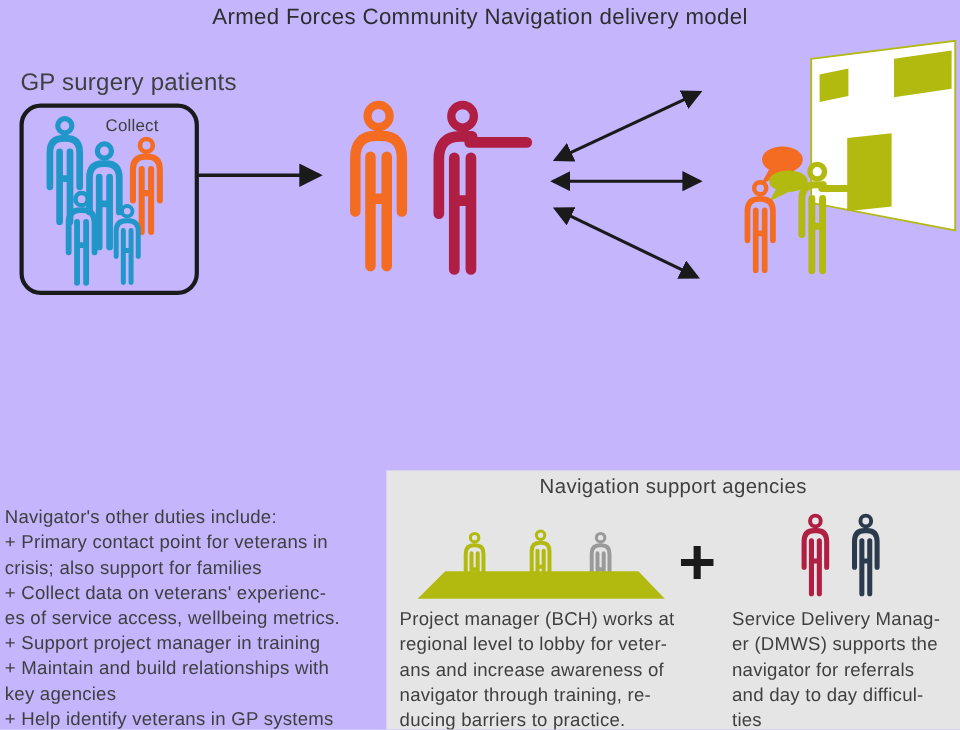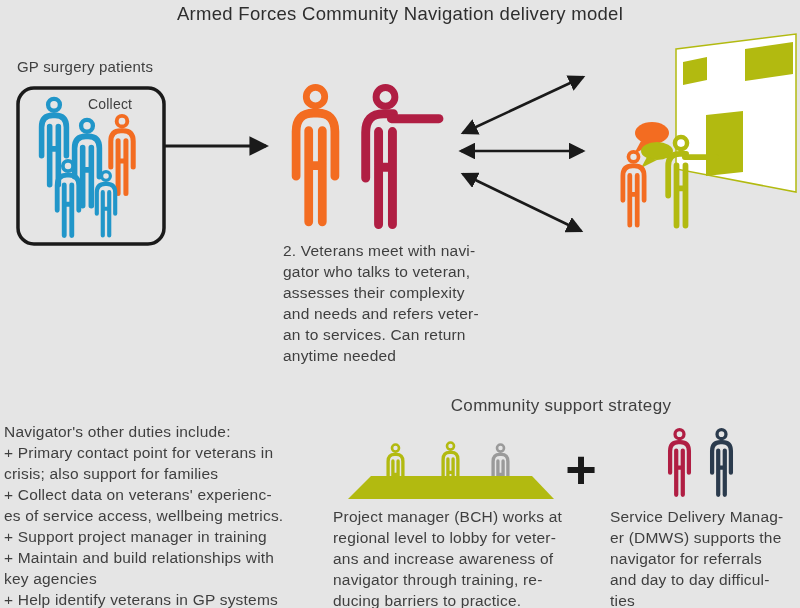--- a/index.html
+++ b/index.html
@@ -1,28 +1,28 @@
 <!DOCTYPE html>
 <html style="--blue: #2196C9; --orange: #F36C21; --crimson: #B01E43; --olive: #B2BA10; --gray-person: #9A9A9A; --navy: #2B3B4D; --panel: #E5E5E5; --ink: #1A1A1A; --text: #3F3F3F;"><head>
 <meta charset="utf-8">
 <style>
   :root{
     --blue:#2196C9; --orange:#F36C21; --crimson:#B01E43; --olive:#B2BA10;
     --gray-person:#9A9A9A; --navy:#2B3B4D; --panel:#E5E5E5; --ink:#1A1A1A; --text:#3F3F3F;
   }
   html,body{margin:0;padding:0;}
   body{font-family:"Liberation Sans", sans-serif; background:#fff;}
-  #stage{position:relative;width:800px;height:608px;background:#e5e5e5;overflow:hidden;}
+  #stage{position:relative;width:800px;height:608px;background:#c4b5fd;overflow:hidden;}
   .txt{position:absolute;font-size:15.5px;line-height:21px;color:var(--text);
        white-space:pre-line;letter-spacing:0.2px;}
   .panel{position:absolute;left:322px;top:392px;width:478px;height:216px;background:var(--panel);z-index:0;}
   #gfx{position:absolute;left:0;top:0;z-index:1;pointer-events:none;}
   .title{position:absolute;left:0;top:3px;width:800px;text-align:center;
          font-size:18.5px;color:#2E2E2E;letter-spacing:0.3px;z-index:2;}
-  .lbl{position:absolute;font-size:15px;color:var(--text);letter-spacing:0.2px;z-index:2;}
+  .lbl{position:absolute;font-size:20px;color:var(--text);letter-spacing:0.2px;z-index:2;}
   .z2{z-index:2;}
   .plus{position:absolute;left:556px;top:441px;width:50px;height:56px;line-height:56px;
         text-align:center;font-size:54px;font-weight:700;color:var(--ink);z-index:2;}
   .panel-title{position:absolute;left:322px;top:396px;width:478px;text-align:center;
         font-size:17px;color:var(--text);letter-spacing:0.3px;z-index:2;}
 </style>
 </head>
 <body>
 
 <div id="stage">
@@ -91,38 +91,32 @@
 
     <use href="#pr" transform="translate(656,429) scale(0.47)" style="color:var(--crimson)"></use>
     <use href="#pr" transform="translate(698,429) scale(0.47)" style="color:var(--navy)"></use>
   </svg>
 
   <div class="title">Armed Forces Community Navigation delivery model</div>
 
   <div class="lbl" style="left:17px;top:58px;">GP surgery patients</div>
   <div class="lbl" style="left:88px;top:96px;font-size:14px;">Collect</div>
 
-  <div class="txt z2" style="left:283px;top:240px;width:215px;">2. Veterans meet with navi-
-gator who talks to veteran,
-assesses their complexity
-and needs and refers veter-
-an to services. Can return
-anytime needed</div>
 
   <div class="txt z2" style="left:4px;top:421px;width:318px;">Navigator's other duties include:
 + Primary contact point for veterans in
 crisis; also support for families
 + Collect data on veterans' experienc-
 es of service access, wellbeing metrics.
 + Support project manager in training
 + Maintain and build relationships with
 key agencies
 + Help identify veterans in GP systems</div>
 
-  <div class="panel-title">Community support strategy</div>
+  <div class="panel-title">Navigation support agencies</div>
   <div class="plus">+</div>
   <div class="txt z2" style="left:333px;top:506px;width:250px;">Project manager (BCH) works at
 regional level to lobby for veter-
 ans and increase awareness of
 navigator through training, re-
 ducing barriers to practice.</div>
   <div class="txt z2" style="left:610px;top:506px;width:195px;">Service Delivery Manag-
 er (DMWS) supports the
 navigator for referrals
 and day to day difficul-

